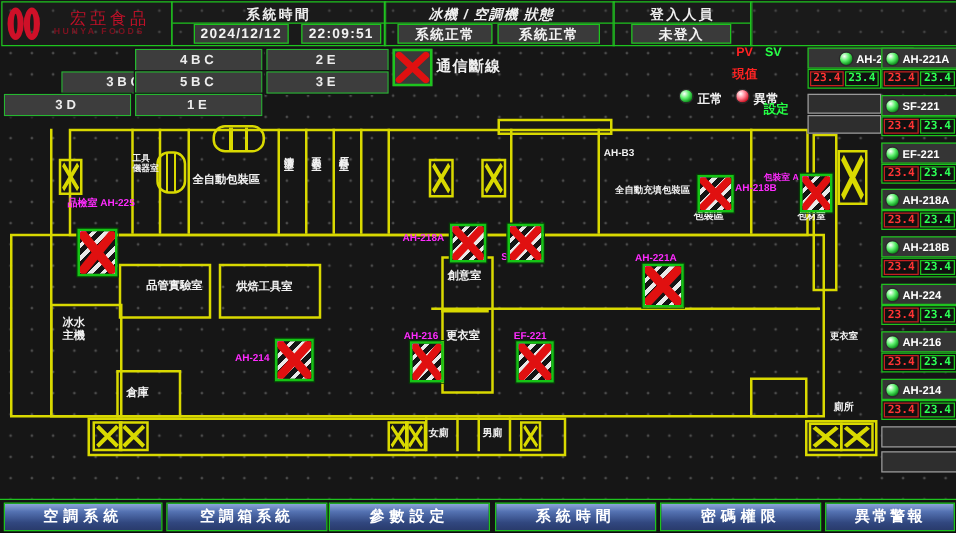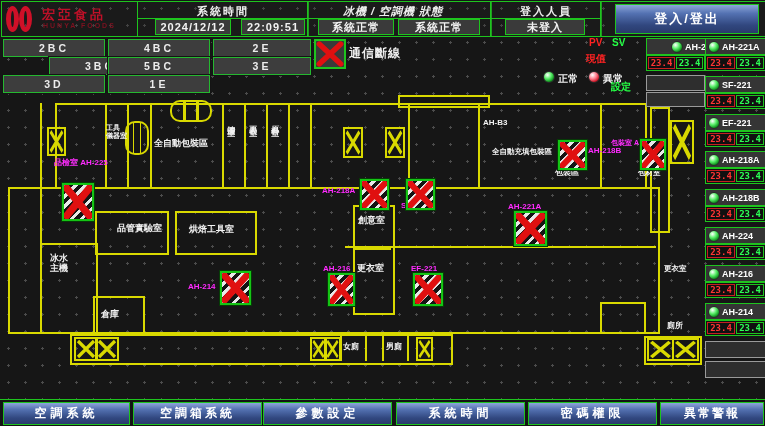--- a/index.html
+++ b/index.html
@@ -56,21 +56,21 @@
 </head>
 <body>
 
 <div id="app">
 
   <div class="hpanel" style="left:1px;top:1px;width:135px;height:34px;">
     <div class="abs" style="left:4px;top:4px;width:30px;height:26px;">
       <div class="abs" style="left:0;top:0;width:13px;height:26px;border:5px solid #cf1028;border-radius:50%;box-sizing:border-box;"></div>
       <div class="abs" style="left:13px;top:0;width:13px;height:26px;border:5px solid #cf1028;border-radius:50%;box-sizing:border-box;"></div>
     </div>
-    <div class="abs" style="left:40px;top:4px;width:92px;color:#c01028;font-size:13px;font-weight:bold;letter-spacing:3px;">宏亞食品</div>
+    <div class="abs" style="left:40px;top:4px;width:92px;color:#c01028;font-size:13px;font-weight:normal;letter-spacing:3px;text-align:center;">宏亞食品</div>
     <div class="abs" style="left:41px;top:20px;width:92px;color:#7d1220;font-size:7px;font-weight:bold;letter-spacing:2px;">HUNYA FOODS</div>
   </div>
 
   <div class="hpanel" style="left:137px;top:1px;width:170px;height:34px;">
     <div class="htitle" style="left:0;top:2px;width:170px;">系統時間</div>
     <div class="abs" style="left:0;top:16px;width:170px;height:1px;background:#1ec41e;"></div>
   </div>
   <div class="gbox" style="left:155px;top:19px;width:74px;height:14px;">2024/12/12</div>
   <div class="gbox" style="left:241px;top:19px;width:62px;height:14px;">22:09:51</div>
 
@@ -81,23 +81,21 @@
   <div class="gbox" style="left:318px;top:19px;width:74px;height:14px;">系統正常</div>
   <div class="gbox" style="left:398px;top:19px;width:80px;height:14px;">系統正常</div>
 
   <div class="hpanel" style="left:490px;top:1px;width:110px;height:34px;">
     <div class="htitle" style="left:0;top:2px;width:110px;">登入人員</div>
     <div class="abs" style="left:0;top:16px;width:110px;height:1px;background:#1ec41e;"></div>
   </div>
   <div class="gbox" style="left:505px;top:19px;width:78px;height:14px;">未登入</div>
 
   <div class="hpanel" style="left:600px;top:1px;width:164px;height:34px;"></div>
-  <div class="bluebtn" style="left:615px;top:4px;width:142px;height:28px;font-size:13px;letter-spacing:2px;">登入/登出</div>
-
-  <div class="fbtn" style="left:3px;top:39px;width:100px;height:16px;">2BC</div>
+
   <div class="fbtn" style="left:108px;top:39px;width:100px;height:16px;">4BC</div>
   <div class="fbtn" style="left:213px;top:39px;width:96px;height:16px;">2E</div>
   <div class="fbtn" style="left:3px;top:57px;width:100px;height:16px;margin-left:46px;">3BC</div>
   <div class="fbtn" style="left:108px;top:57px;width:100px;height:16px;">5BC</div>
   <div class="fbtn" style="left:213px;top:57px;width:96px;height:16px;">3E</div>
   <div class="fbtn" style="left:3px;top:75px;width:100px;height:16px;">3D</div>
   <div class="fbtn" style="left:108px;top:75px;width:100px;height:16px;">1E</div>
 
   <div class="commx" style="left:314px;top:39px;width:28px;height:26px;">
     <svg viewBox="0 0 10 10" preserveAspectRatio="none">

